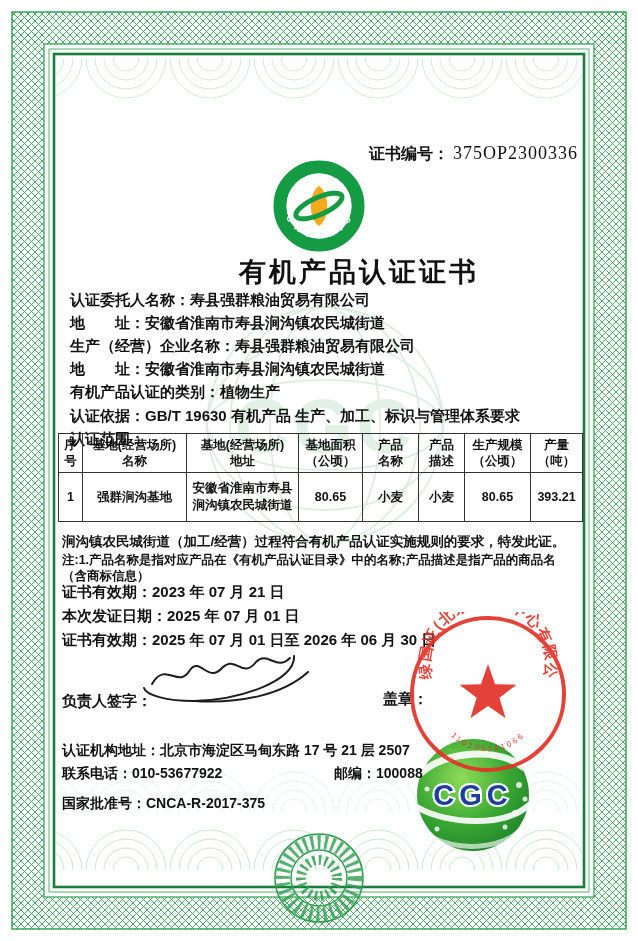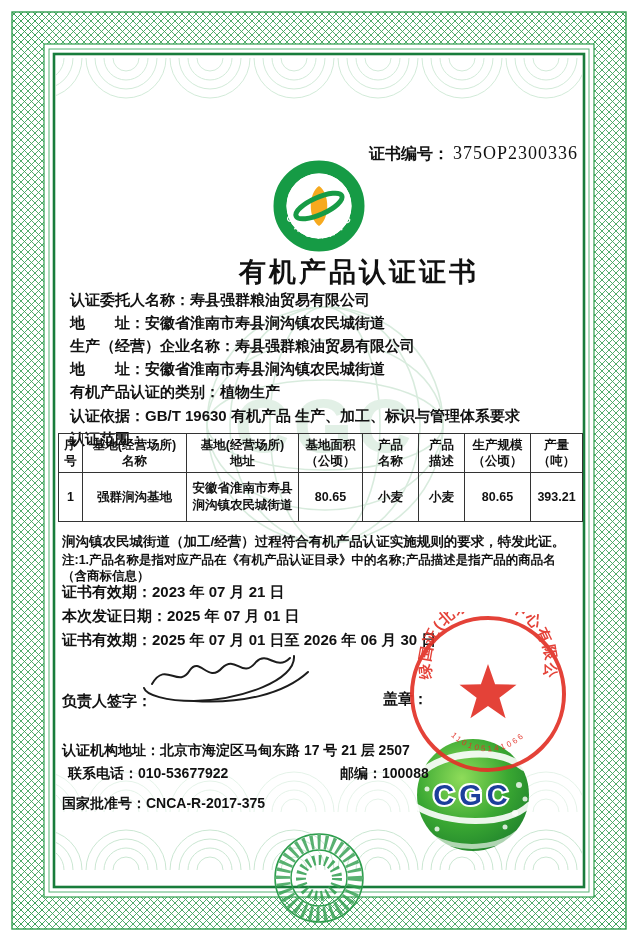--- a/index.html
+++ b/index.html
@@ -36,21 +36,21 @@
   .dates{top:580px;left:62px;z-index:2;}
   .dates .fline{font-size:15px;line-height:24px;}
   
   .sign-label{top:692px;left:62px;font-size:15px;font-weight:700;z-index:2;}
   .signature{top:648px;left:138px;z-index:2;}
   .stamp-label{top:690px;left:383px;font-size:15px;font-weight:700;z-index:2;}
   .seal{top:612px;left:406px;z-index:4;opacity:.92;}
   
   .agency{top:739px;left:62px;z-index:3;}
   .agency .fline{font-size:14px;line-height:23px;}
-  .phone-row{display:flex;margin-left:6px;}
+  .phone-row{display:flex;}
   .phone-row .left{width:272px;}
   .approval{margin-top:7px;}
   .cgc-logo{top:733px;left:401px;z-index:2;}
   
   .footer{top:818px;left:62px;right:50px;font-size:13.5px;font-weight:600;line-height:21px;
           white-space:pre-line;z-index:3;}
   
   .frame{inset:0;z-index:1;pointer-events:none;}
   .watermark{top:300px;left:200px;z-index:0;opacity:.33;}
 </style>

